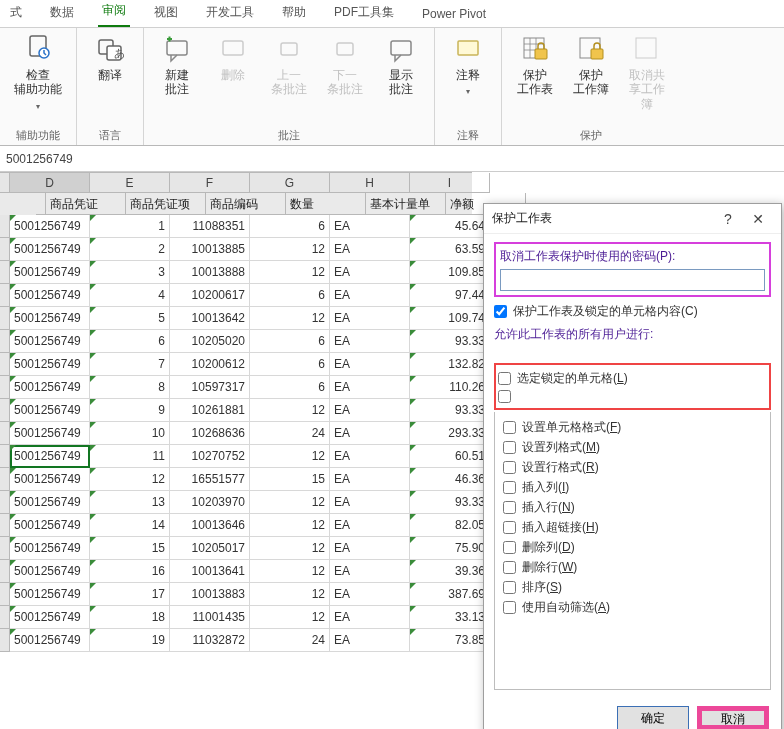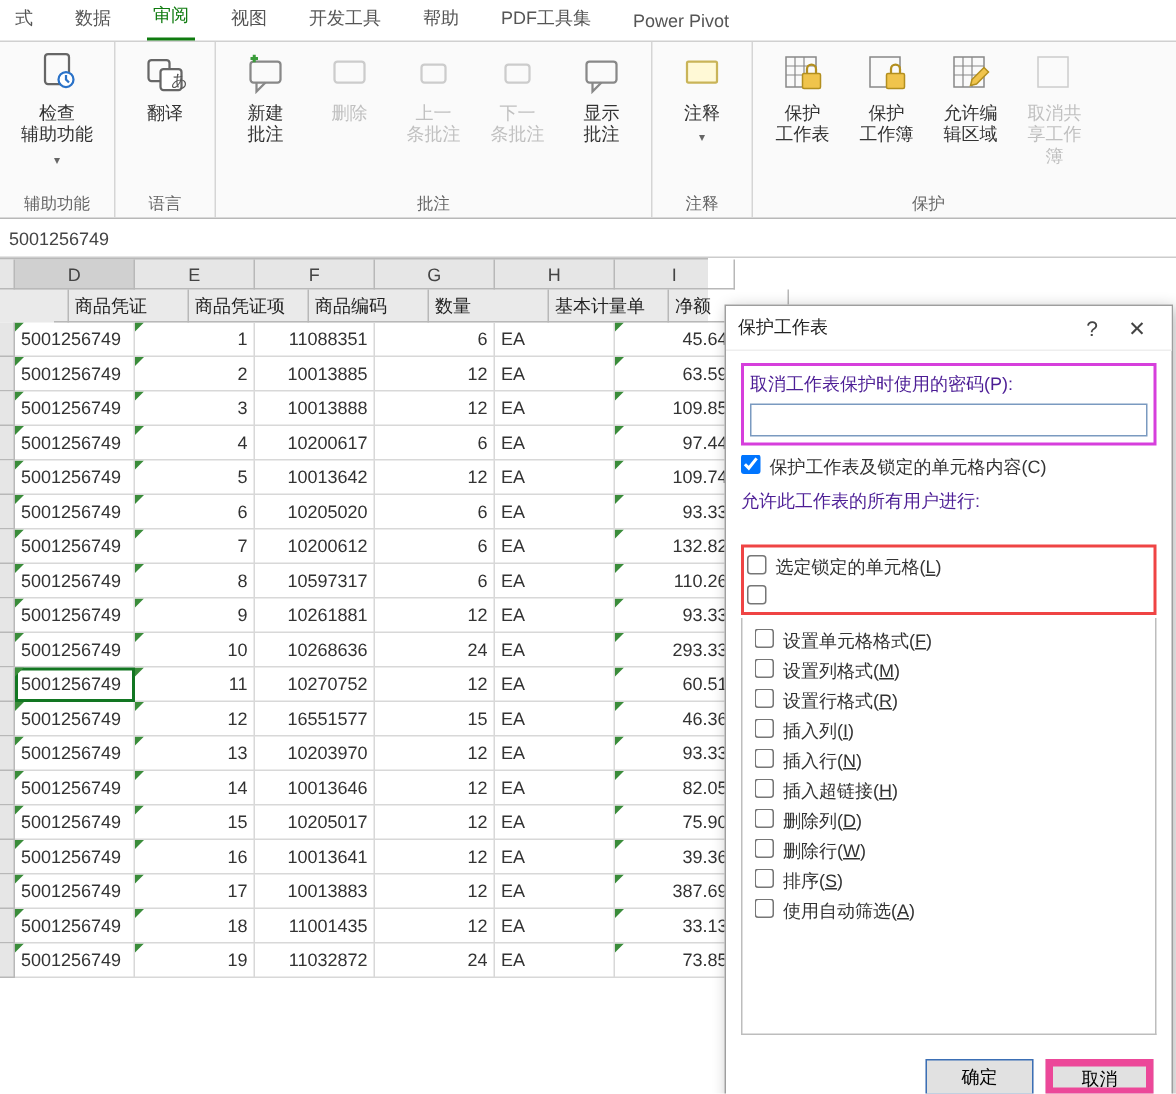--- a/index.html
+++ b/index.html
@@ -43,21 +43,21 @@
 
   
   .dialog { position:absolute; left:483px; top:203px; width:299px; border:1px solid #9e9e9e; background:#fff; box-shadow:2px 2px 10px rgba(0,0,0,0.3);}
   .dlg-title { display:flex; align-items:center; height:30px; padding:0 8px; background:#fff; border-bottom:1px solid #eee;}
   .dlg-title .t { flex:1; font-size:12px; color:#222;}
   .dlg-title .help, .dlg-title .close { width:30px; text-align:center; color:#444; cursor:pointer; font-size:14px;}
   .dlg-body { padding:8px 10px;}
   .dlg-body .lbl { font-size:12px; color:#4c1d95; margin-bottom:4px;}
   .pw-group { border:2px solid #d63fdc; padding:4px; margin-bottom:6px;}
   .pw-input { width:100%; height:22px; border:1px solid #7a9ac0; padding:2px 4px;}
-  .chk-row { display:flex; align-items:flex-start; gap:6px; margin:3px 0; font-size:12px;}
+  .chk-row { display:flex; align-items:center; gap:6px; margin:3px 0; font-size:12px;}
   .chk-row input { width:13px; height:13px;}
   .list-box { border:2px solid #ef4444; padding:2px; margin:20px 0 2px 0;}
   .perm-box { border:1px solid #bdbdbd; border-top:none; height:278px; overflow-y:scroll; padding:4px;}
   .perm-box .chk-row { padding-left:4px;}
   .dlg-buttons { display:flex; justify-content:flex-end; gap:8px; padding:8px 12px 12px 12px;}
   .dlg-buttons button { width:72px; height:24px; border:5px solid #ec4899; background:#e1e1e1; font-size:12px; cursor:pointer;}
   .dlg-buttons button.primary { border:1px solid #3b6fb5;}
 
   .u { text-decoration:underline; }
 </style>
@@ -192,30 +192,20 @@
               <rect x="3" y="3" width="20" height="20" fill="none" stroke="#888" stroke-width="1"></rect>
               <rect x="14" y="14" width="12" height="10" rx="1" fill="#f0c44c" stroke="#b38f1f"></rect>
               <path d="M17 14v-3a3 3 0 016 0v3" fill="none" stroke="#b38f1f" stroke-width="1.5"></path>
             </svg>
           </div>
         <span>保护<br>工作簿</span>
       </div>
       <div class="rbtn">
         <div class="icon-box">
             <svg width="28" height="28">
-              <rect x="3" y="3" width="20" height="20" fill="none" stroke="#888" stroke-width="1"></rect>
-              <path d="M3 9h20M3 15h20M9 3v20M15 3v20" stroke="#888" stroke-width="0.8"></path>
-              <path d="M15 18l8-8 3 3-8 8-4 1z" fill="#f0c44c" stroke="#b38f1f"></path>
-            </svg>
-          </div>
-        <span>允许编<br>辑区域</span>
-      </div>
-      <div class="rbtn">
-        <div class="icon-box">
-            <svg width="28" height="28">
               <rect x="3" y="3" width="20" height="20" fill="none" stroke="#ccc" stroke-width="1"></rect>
             </svg>
           </div>
         <span class="dim">取消共<br>享工作簿</span>
       </div>
     </div>
     <div class="group-label">保护</div>
   </div>
 </div>
 

